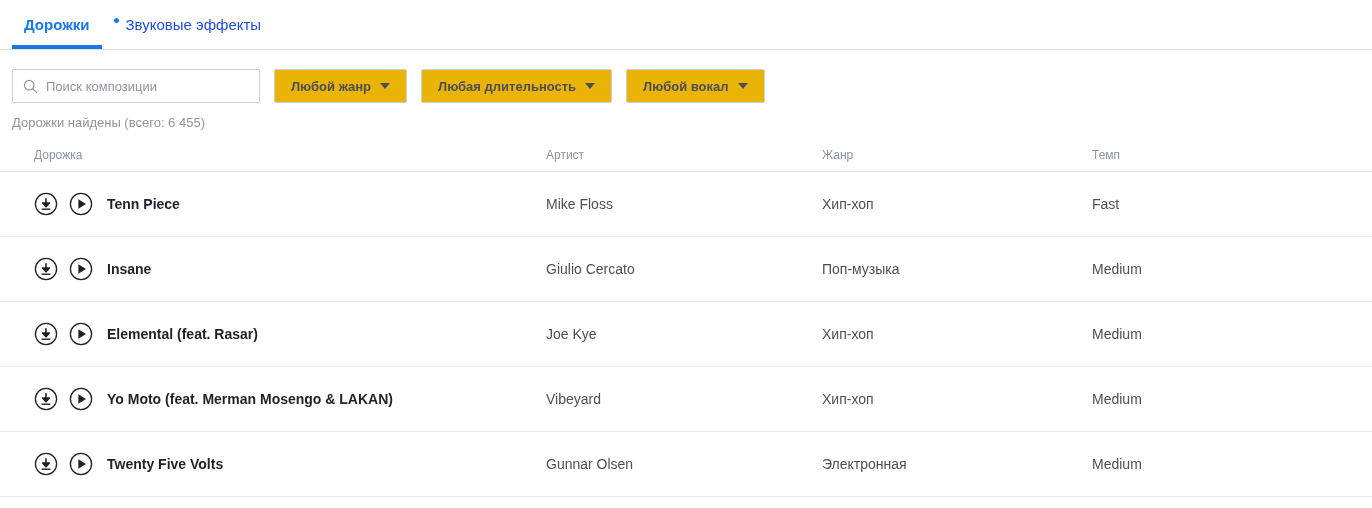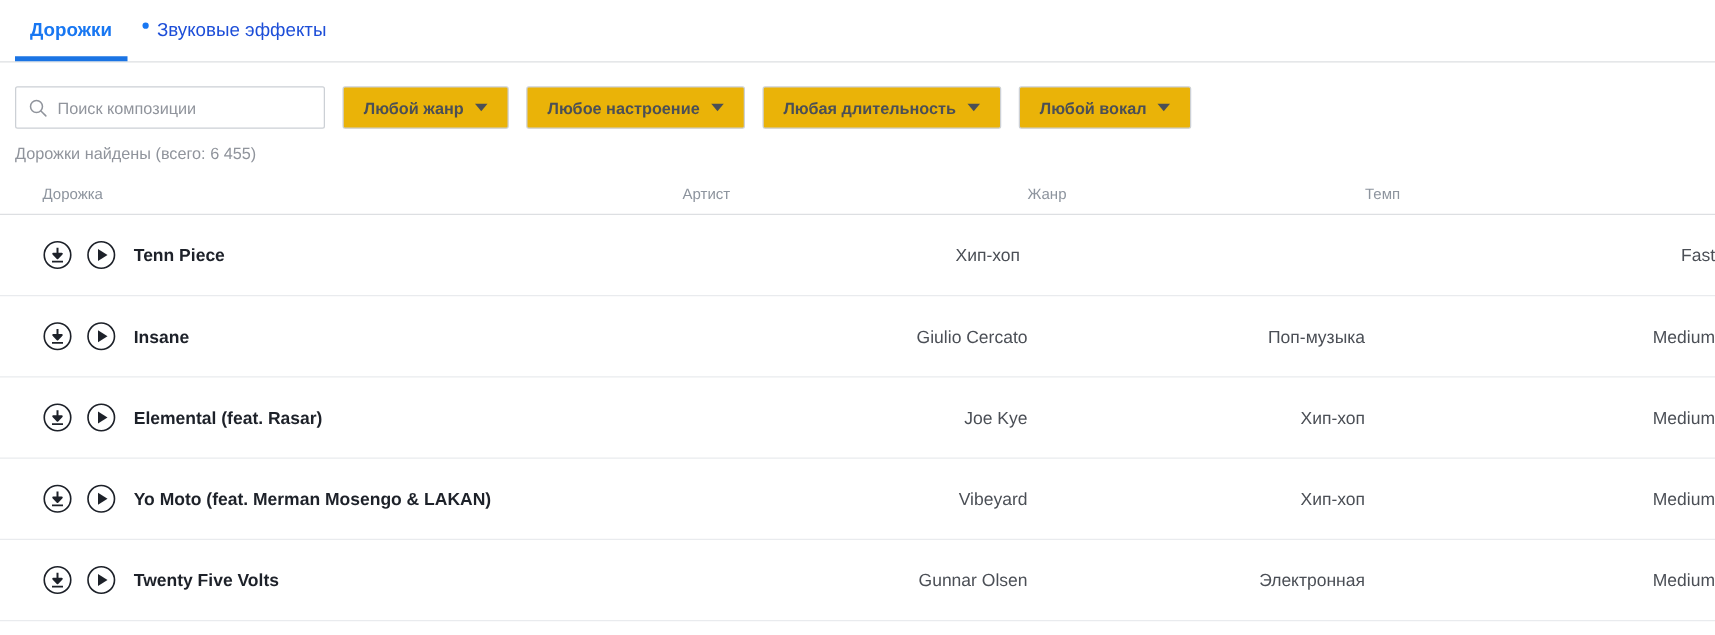--- a/index.html
+++ b/index.html
@@ -121,21 +121,21 @@
 
   
   .table { width: 100%; margin-top: 8px; }
   .row {
     display: flex;
     align-items: center;
     border-bottom: 1px solid #e9ebee;
     width: 100%;
   }
   .row.head { height: 34px; border-bottom: 1px solid #dddfe2; }
-  .row.data { height: 65px; text-align: right; }
+  .row.data { height: 65px; }
 
   .col-track  { width: 546px; padding-left: 34px; display: flex; align-items: center; }
   .col-artist { width: 276px; }
   .col-genre  { width: 270px; }
   .col-tempo  { flex: 1 1 auto; }
 
   .row.head .col-track { padding-left: 34px; }
 
   .th {
     font-size: 12px;
@@ -185,24 +185,20 @@
       <line x1="10.4" y1="10.4" x2="14.6" y2="14.6" stroke="#90949c" stroke-width="1.3" stroke-linecap="round"></line>
     </svg>
     <input class="search-input" type="text" value="" placeholder="Поиск композиции" style="">
   </div>
 
   <div class="filter-btn">
     <span>Любой жанр</span>
     <span class="caret"></span>
   </div>
 
-  <div class="filter-btn">
-    <span>Любое настроение</span>
-    <span class="caret"></span>
-  </div>
 
   <div class="filter-btn">
     <span>Любая длительность</span>
     <span class="caret"></span>
   </div>
 
   <div class="filter-btn">
     <span>Любой вокал</span>
     <span class="caret"></span>
   </div>
@@ -225,20 +221,21 @@
         <circle cx="12" cy="12" r="10.6" fill="none" stroke="#1d2129" stroke-width="1.3"></circle>
         <path d="M12 6.2 L12 13.2 M8.6 11 L12 14.6 L15.4 11 Z" fill="#1d2129" stroke="#1d2129" stroke-width="1.6" stroke-linejoin="round"></path>
         <line x1="7.6" y1="17.2" x2="16.4" y2="17.2" stroke="#1d2129" stroke-width="1.4"></line>
       </svg>
       <svg class="icon-btn icon-play" viewBox="0 0 24 24">
         <circle cx="12" cy="12" r="10.6" fill="none" stroke="#1d2129" stroke-width="1.3"></circle>
         <path d="M9.4 7.2 L17 12 L9.4 16.8 Z" fill="#1d2129"></path>
       </svg>
       <span class="track-title">Tenn Piece</span>
     </div>
+    <div class="col-artist td">Mike Floss</div>
     <div class="col-genre td">Хип-хоп</div>
     <div class="col-tempo td">Fast</div>
   </div>
 
   <div class="row data">
     <div class="col-track">
       <svg class="icon-btn icon-dl" viewBox="0 0 24 24">
         <circle cx="12" cy="12" r="10.6" fill="none" stroke="#1d2129" stroke-width="1.3"></circle>
         <path d="M12 6.2 L12 13.2 M8.6 11 L12 14.6 L15.4 11 Z" fill="#1d2129" stroke="#1d2129" stroke-width="1.6" stroke-linejoin="round"></path>
         <line x1="7.6" y1="17.2" x2="16.4" y2="17.2" stroke="#1d2129" stroke-width="1.4"></line>

